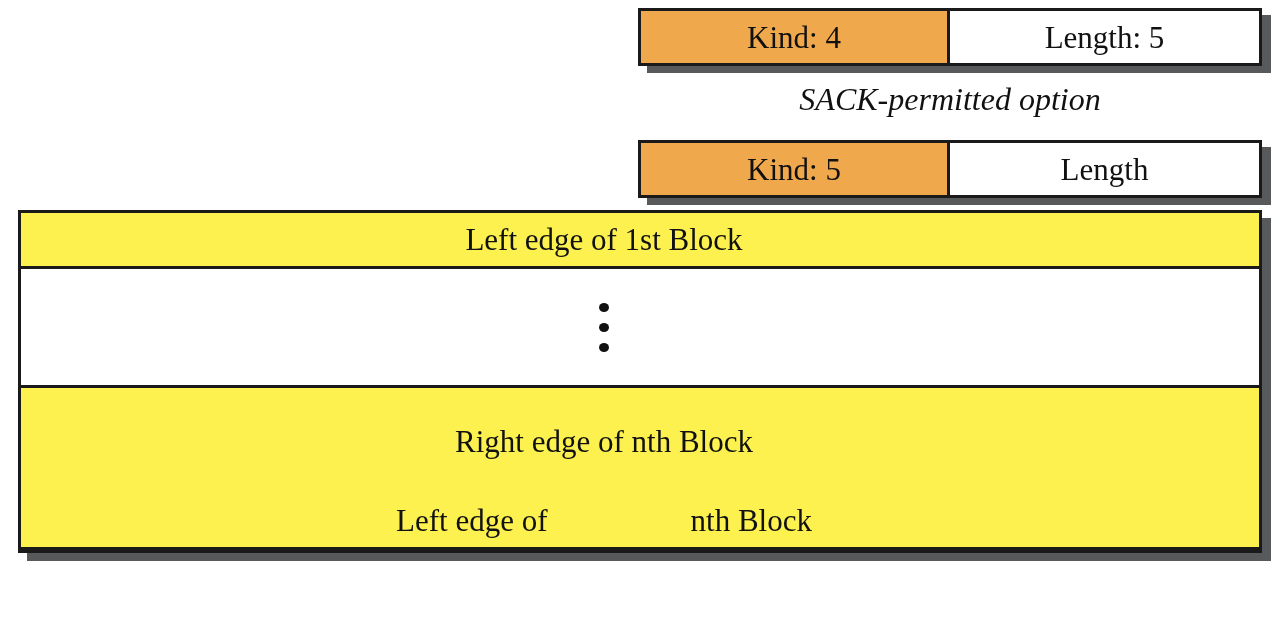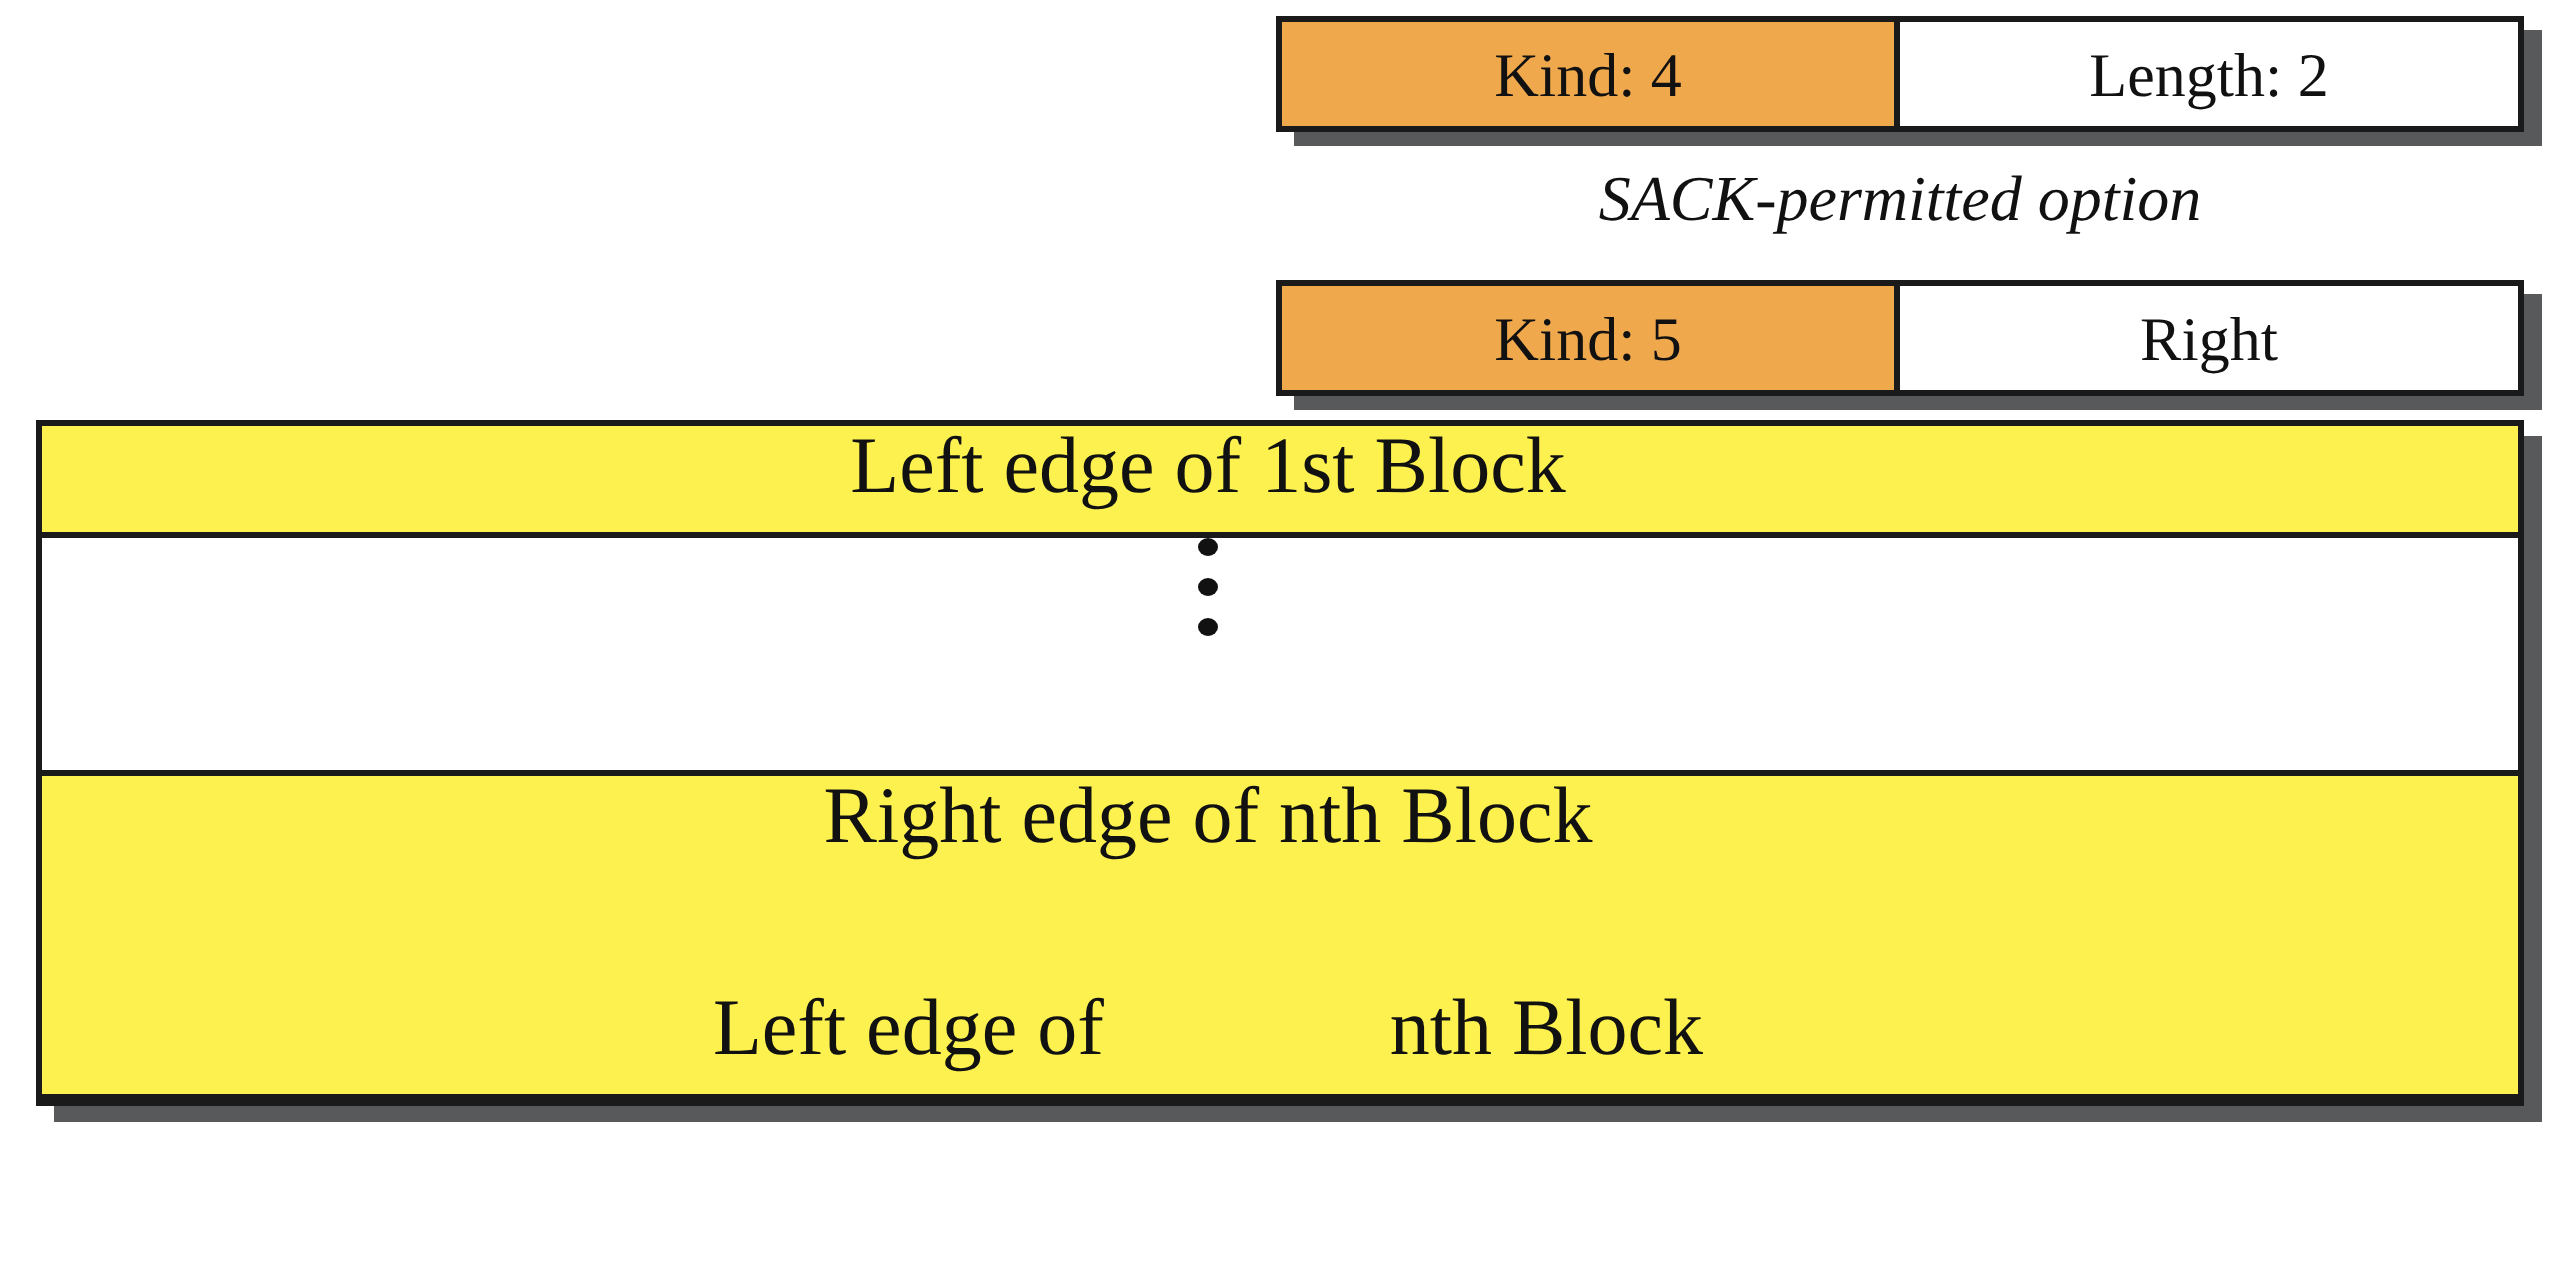--- a/index.html
+++ b/index.html
@@ -58,22 +58,22 @@
   
   .bigblock{
     position:absolute;
     left:18px;top:210px;width:1244px;height:343px;
     border:3px solid var(--border);
     background:#fff;
     box-shadow:9px 8px 0 var(--shadow);
     display:flex;flex-direction:column;
   }
   .brow{
-    display:flex;align-items:flex-start;justify-content:center;
-    font-size:40px;line-height:1;
+    display:flex;align-items:center;justify-content:center;
+    font-size:31px;line-height:1;
     padding-right:72px;
     white-space:nowrap;
   }
   .brow.yellow{background:var(--yellow);}
   .brow.sep{border-bottom:3px solid var(--border);}
   .row-h{flex:0 0 56px;}
   .row-mid{flex:0 0 119px;background:#fff;}
   .row-last{flex:1 1 auto;}
   .gap-spacer{display:inline-block;width:143px;height:1px;}
   
@@ -91,32 +91,32 @@
 </head>
 <body>
 
 <div class="canvas">
 
   <div class="optbox box-top">
     <div class="cell kind">
       <span>Kind: 4</span>
     </div>
     <div class="cell len">
-      <span>Length: 2</span>
+      <span>Length: 5</span>
     </div>
   </div>
 
   <div class="caption caption-permitted">SACK-permitted option</div>
 
   <div class="optbox box-mid">
     <div class="cell kind">
       <span>Kind: 5</span>
     </div>
     <div class="cell len">
-      <span>Right</span>
+      <span>Length</span>
     </div>
   </div>
 
   <div class="bigblock">
     <div class="brow yellow sep row-h">
       <span>Left edge of 1st Block</span>
     </div>
     <div class="brow sep row-mid">
       <div class="vdots">
           <i></i>

